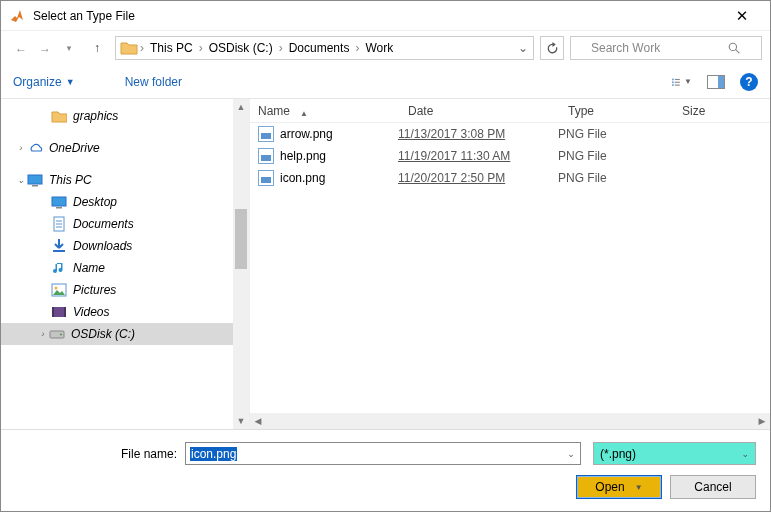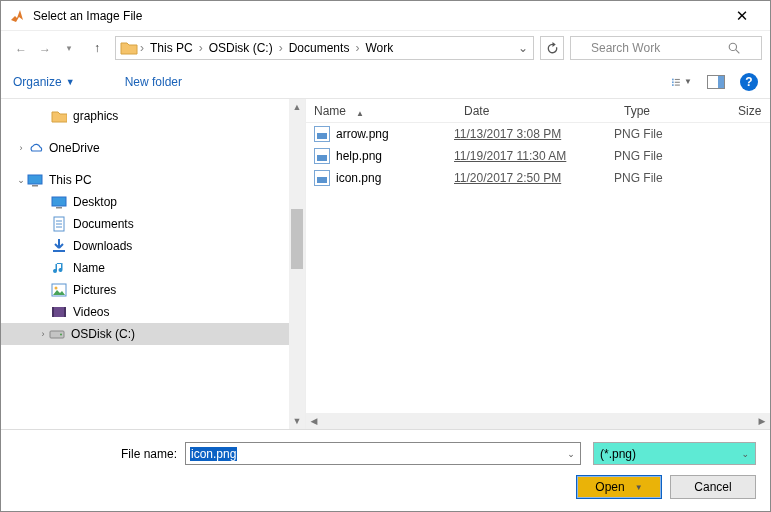--- a/index.html
+++ b/index.html
@@ -21,21 +21,21 @@
 .search-box { width: 192px; height: 24px; border: 1px solid #ccc; display: flex; align-items: center; margin-left: 6px; padding: 0 20px; color: #888; }
 .search-box span.ph { flex: 1; }
 .toolbar { height: 34px; display: flex; align-items: center; padding: 0 12px; border-bottom: 1px solid #e6e6e6; }
 .org-btn { color: #1a62b8; cursor: pointer; display: flex; align-items: center; }
 .org-btn .caret { margin-left: 4px; font-size: 9px; }
 .newf-btn { margin-left: 30px; color: #1a62b8; cursor: pointer; padding-left: 20px; }
 .tool-right { margin-left: auto; display: flex; align-items: center; gap: 14px; }
 .tool-icon { width: 20px; height: 18px; display: flex; align-items: center; justify-content: center; color: #555; cursor: pointer; }
 .help-circle { width: 18px; height: 18px; border-radius: 50%; background: #0b6cd4; color: #fff; display: flex; align-items: center; justify-content: center; font-weight: bold; cursor: pointer; }
 .body { flex: 1; display: flex; overflow: hidden; }
-.tree { width: 304px; overflow-y: auto; padding: 6px 0; position: relative; }
+.tree { width: 248px; overflow-y: auto; padding: 6px 0; position: relative; font-style: italic; }
 .tree-scroll { position: absolute; right: 0; top: 0; bottom: 0; width: 16px; background: #f0f0f0; }
 .tree-scroll .thumb { position: absolute; left: 2px; right: 2px; top: 110px; height: 60px; background: #c2c2c2; }
 .tree-scroll .arrow { position: absolute; left: 0; right: 0; height: 16px; display: flex; align-items: center; justify-content: center; color: #777; font-size: 9px; }
 .tree-scroll .arrow.up { top: 0; }
 .tree-scroll .arrow.down { bottom: 0; }
 .tree-item { height: 22px; display: flex; align-items: center; padding-left: 28px; cursor: pointer; }
 .tree-item.child { padding-left: 50px; }
 .tree-item .exp { width: 12px; text-align: center; color: #666; font-size: 9px; margin-left: -14px; }
 .tree-item svg, .tree-item .ic { width: 16px; height: 16px; margin-right: 6px; flex-shrink: 0; }
 .tree-item.selected { background: #d9d9d9; }
@@ -69,21 +69,21 @@
 .btn.primary { border: 1px solid #0b61c4; background: #eab308; box-shadow: inset 0 0 0 1px #8bb6e8; }
 .divider-v { width: 1px; background: #eee; }
 </style>
 </head>
 <body>
 
 <div class="titlebar">
   <svg class="app-icon" viewBox="0 0 16 16">
       <path d="M2 12 L6 8 L8 10 L11 2 L14 12 L10 9 L7 14 Z" fill="#e07b2c"></path>
     </svg>
-  <div class="title">Select an Image File</div>
+  <div class="title">Select an Type File</div>
   <div class="close">✕</div>
 </div>
 
 <div class="navbar">
   <div class="nav-arrow">←</div>
   <div class="nav-arrow">→</div>
   <div class="nav-arrow" style="font-size:9px;color:#888;">▾</div>
   <div class="nav-arrow nav-up enabled">↑</div>
   <div class="path-box">
     <svg class="folder-icon" viewBox="0 0 18 18">

